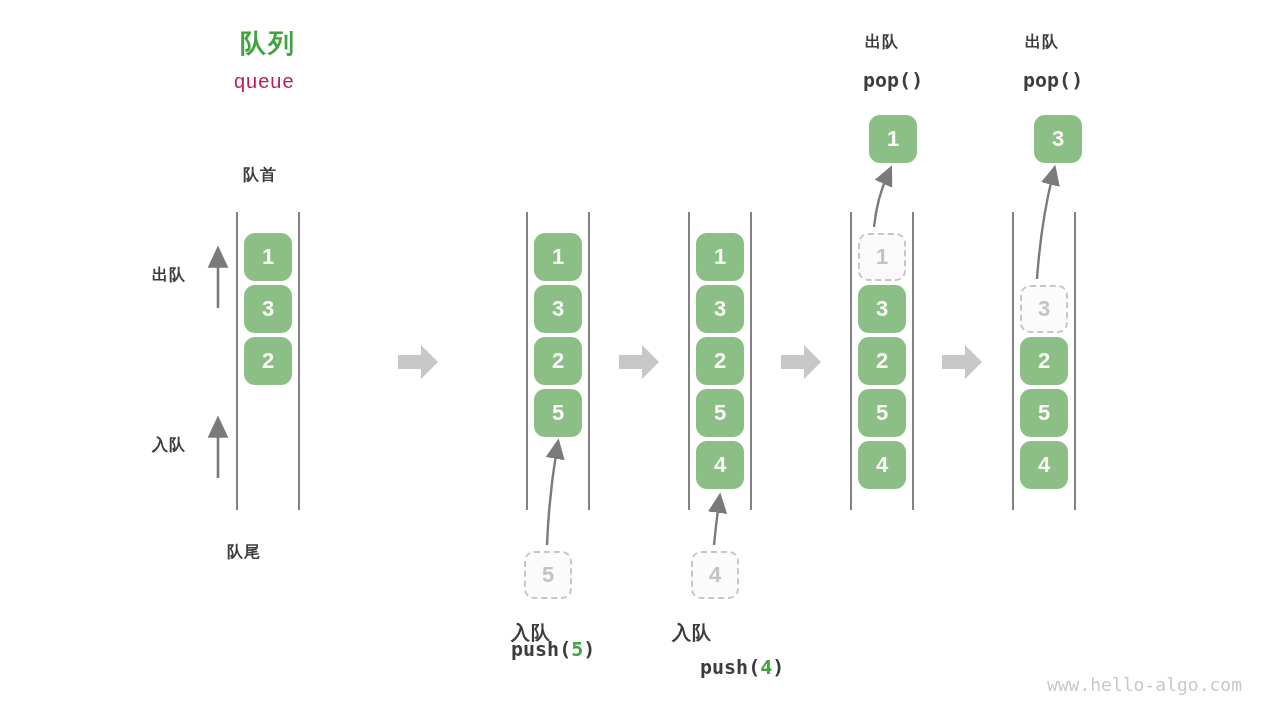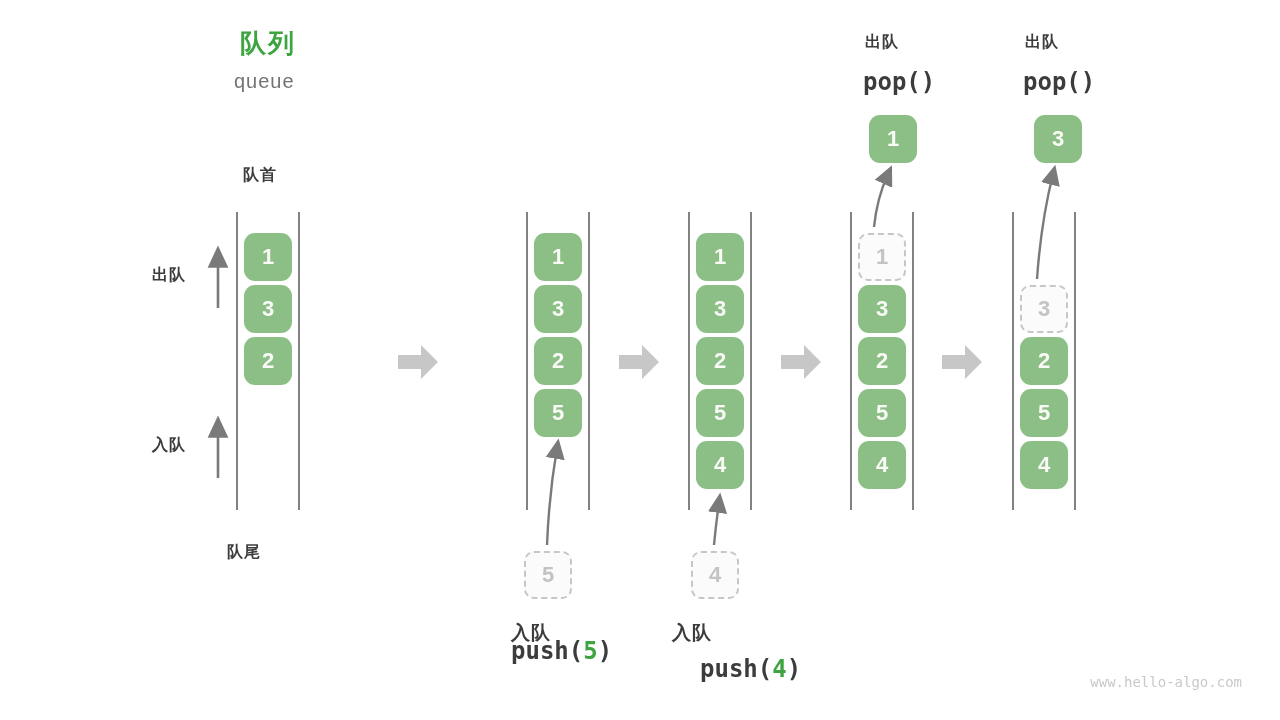--- a/index.html
+++ b/index.html
@@ -9,26 +9,26 @@
 
   .qbox{position:absolute;width:48px;height:48px;border-radius:11px;background:#8CBF85;
         display:flex;align-items:center;justify-content:center;
         color:#FAFAF7;font-size:22px;font-weight:bold;}
   .qbox.ghost{background:#FBFBFB;border:2px dashed #C6C6C6;color:#C3C3C3;
         width:44px;height:44px;border-radius:10px;font-weight:bold;}
 
   .lbl{position:absolute;color:#3C3C3C;white-space:pre;}
   .zh{font-size:16px;font-weight:600;letter-spacing:1px;}
   .title-zh{font-size:26px;font-weight:700;color:#3EA43F;letter-spacing:2px;}
-  .title-en{font-size:20px;color:#737373;font-weight:400;letter-spacing:1px;}
-  .code{font-family:"DejaVu Sans Mono","Liberation Mono",monospace;font-size:24px;font-weight:600;}
+  .title-en{font-size:20px;color:#be185d;font-weight:400;letter-spacing:1px;}
+  .code{font-family:"DejaVu Sans Mono","Liberation Mono",monospace;font-size:20px;font-weight:600;}
   .code .arg{color:#3EA43F;font-weight:bold;}
   .small-zh{font-size:19px;font-weight:600;letter-spacing:1px;}
   .watermark{position:absolute;right:38px;top:674px;font-family:"DejaVu Sans Mono","Liberation Mono",monospace;
-             font-size:14px;color:#C9C9C9;letter-spacing:0px;}
+             font-size:18px;color:#C9C9C9;letter-spacing:0px;}
 </style>
 </head>
 <body>
 
 <div id="canvas">
 
   <svg class="layer">
     <defs>
       <marker id="ah" markerWidth="9" markerHeight="9" refX="4.5" refY="4.5" orient="auto">
         <path d="M0,0.5 L8.5,4.5 L0,8.5 z" fill="#7A7A7A"></path>

